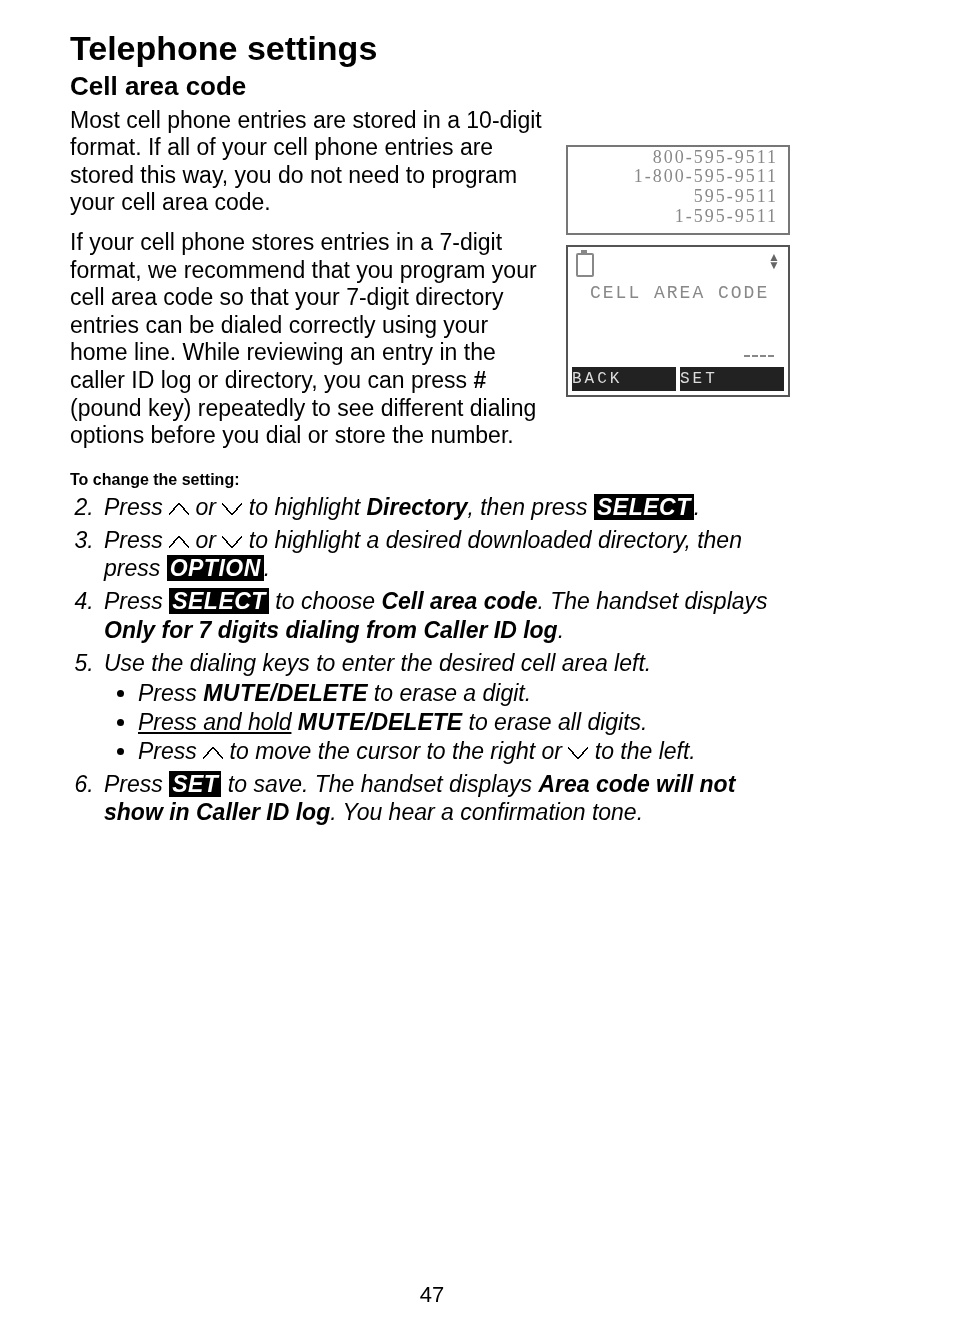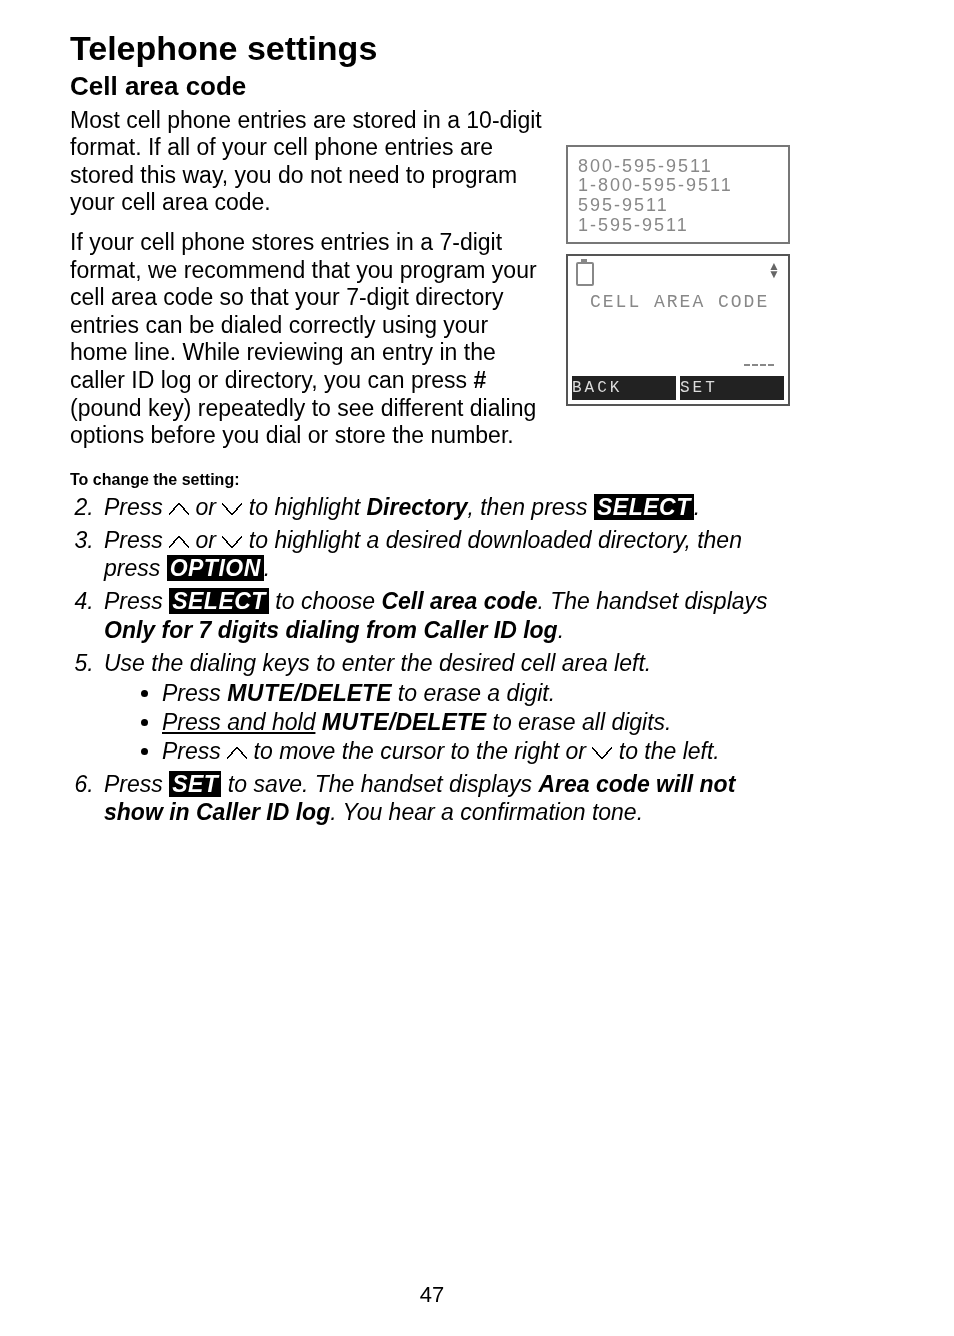--- a/index.html
+++ b/index.html
@@ -56,21 +56,20 @@
     margin-bottom: 4px;
     padding-left: 4px;
   }
   ul.sub {
     list-style: disc;
     margin: 2px 0 2px 34px;
     padding: 0;
   }
   ul.sub li {
     margin-bottom: 0px;
-    margin-left: 24px;
   }
   .inv {
     background: #000;
     color: #fff;
     font-weight: bold;
     padding: 0 3px;
     letter-spacing: 0.5px;
   }
   .keycap {
     font-weight: bold;
@@ -113,22 +112,23 @@
     flex: 0 0 228px;
     padding-top: 38px;
   }
   .screen {
     border: 2px solid #777;
     width: 224px;
     box-sizing: border-box;
     margin-bottom: 10px;
   }
   .screen .numblock {
-    padding: 10px 10px 6px 10px;
-    font-family: Liberation Sans, sans-serif;
+    padding: 1px 10px 6px 10px;
+    text-align: right;
+    font-family: Liberation Serif, serif;
     font-size: 18px;
     letter-spacing: 2px;
     color: #888;
     line-height: 1.1;
   }
   .screen2 {
     border: 2px solid #555;
     width: 224px;
     box-sizing: border-box;
     position: relative;

